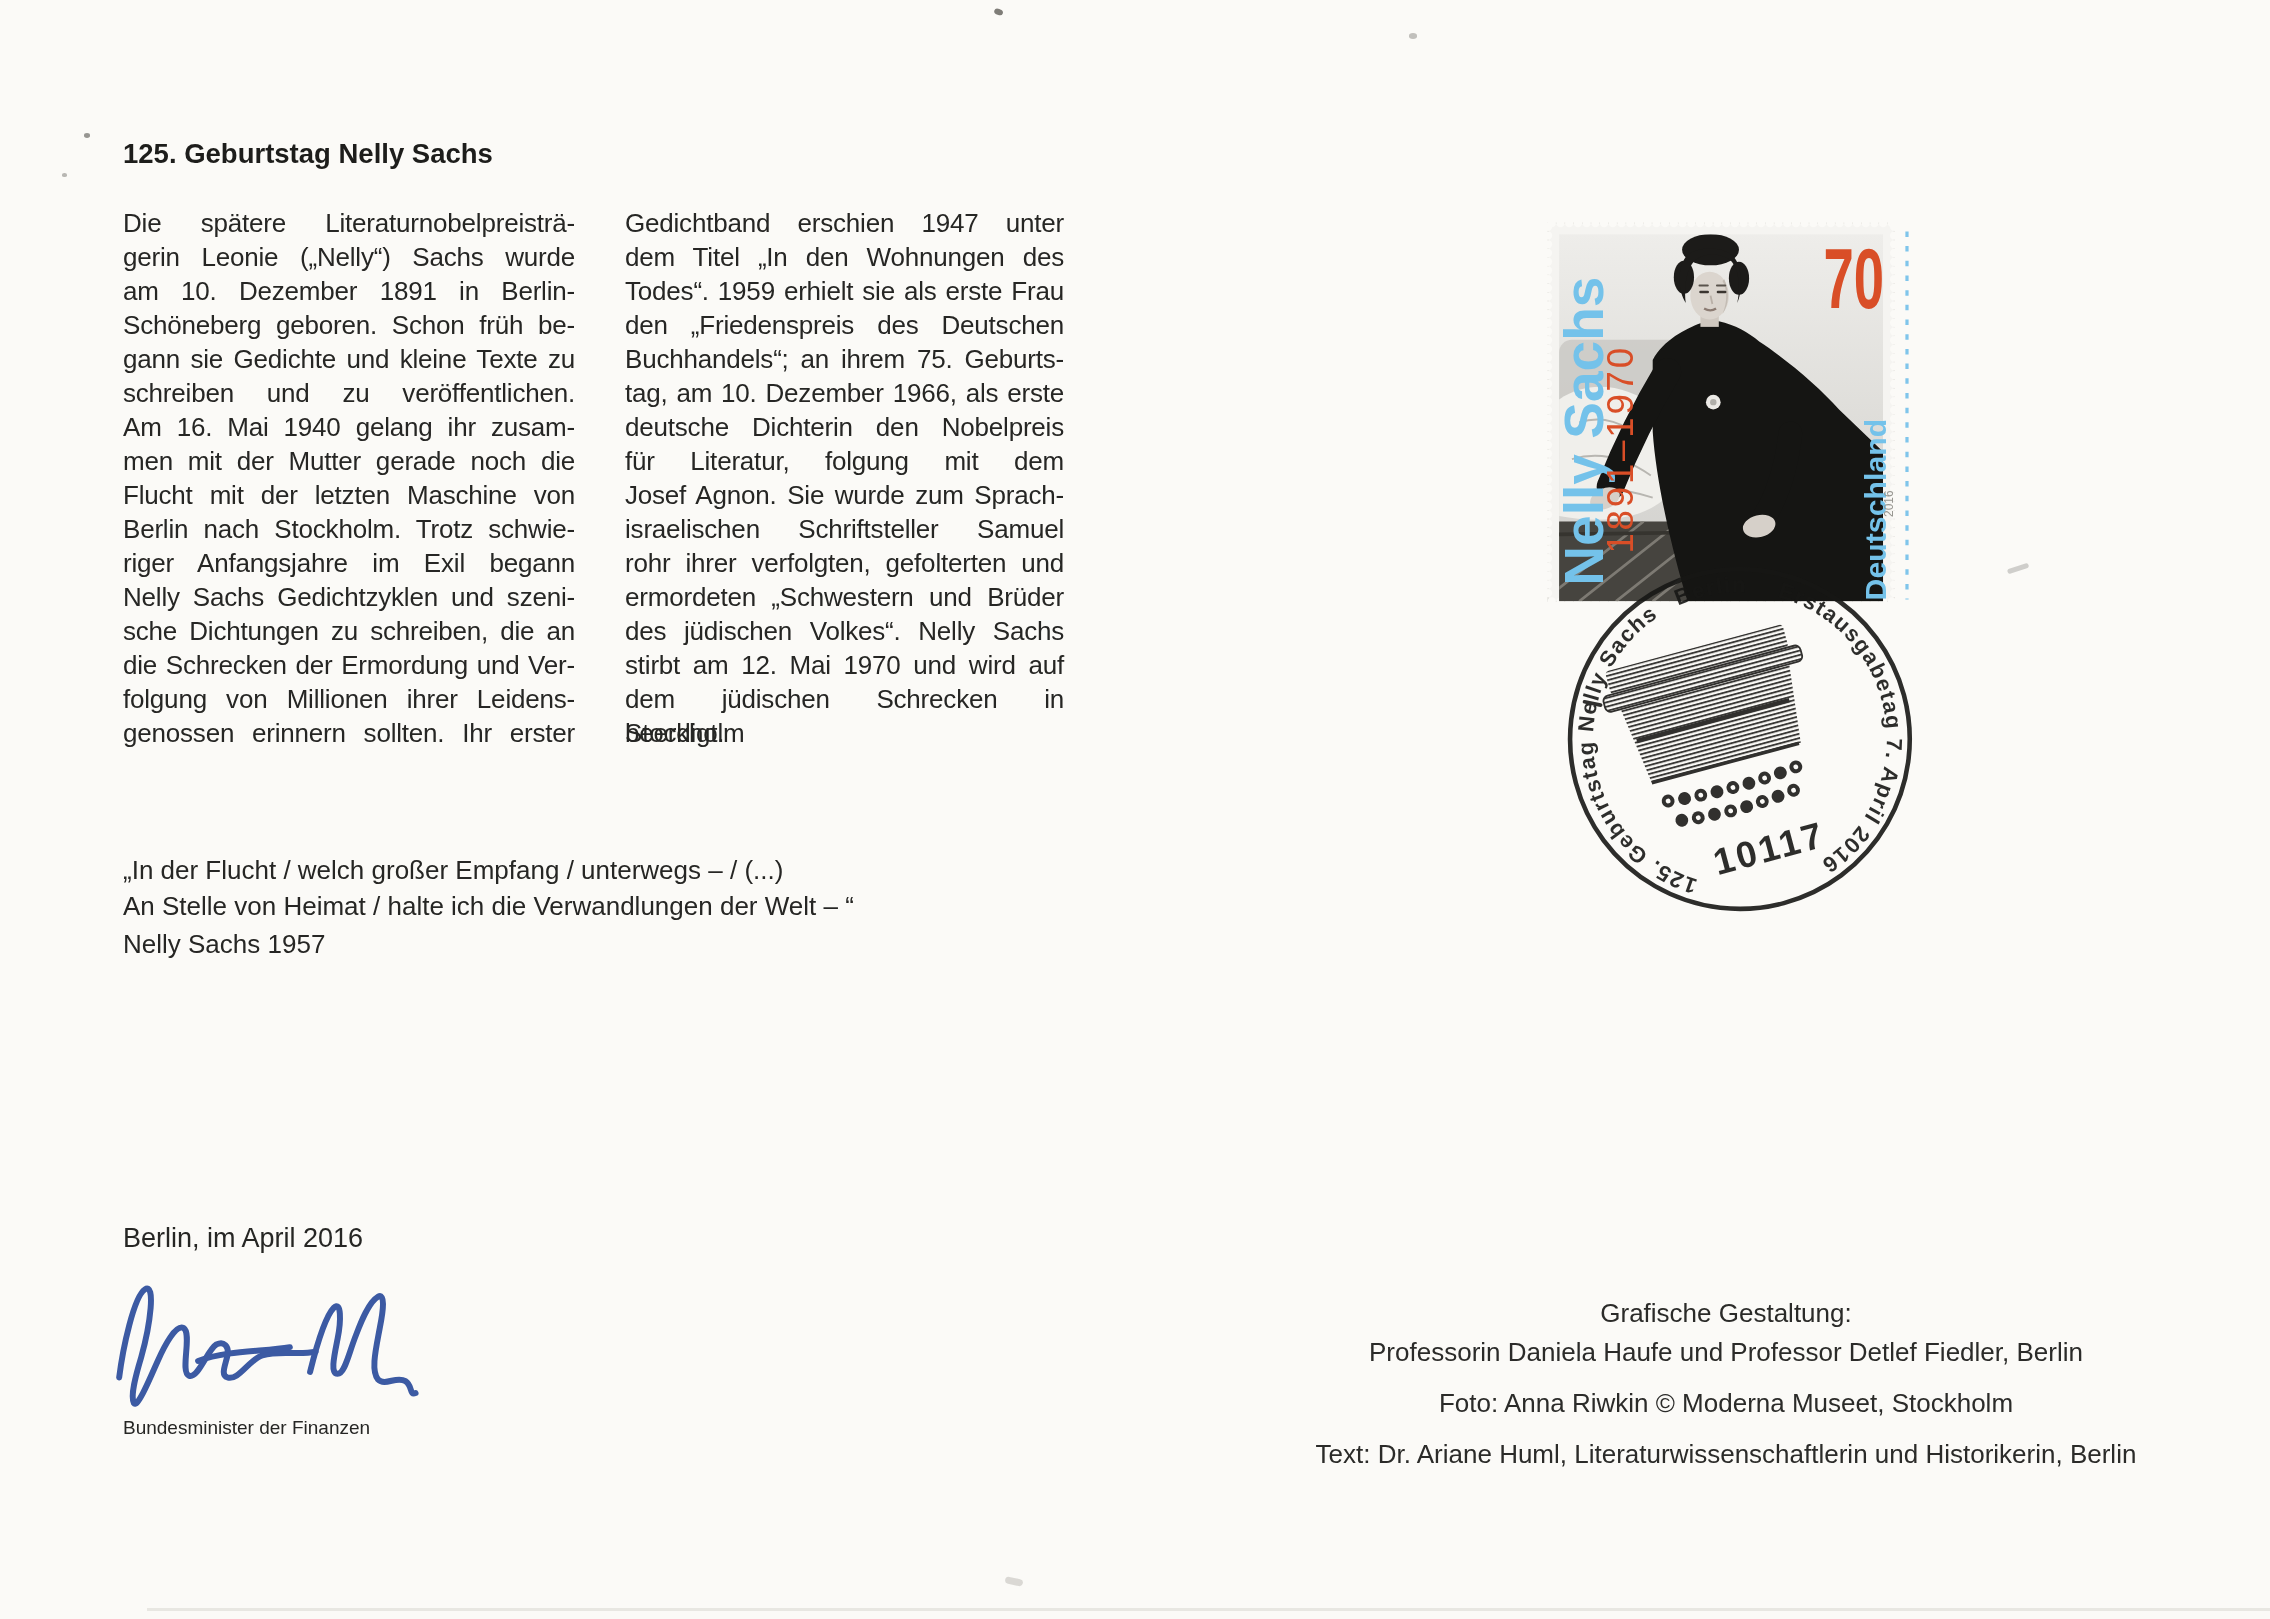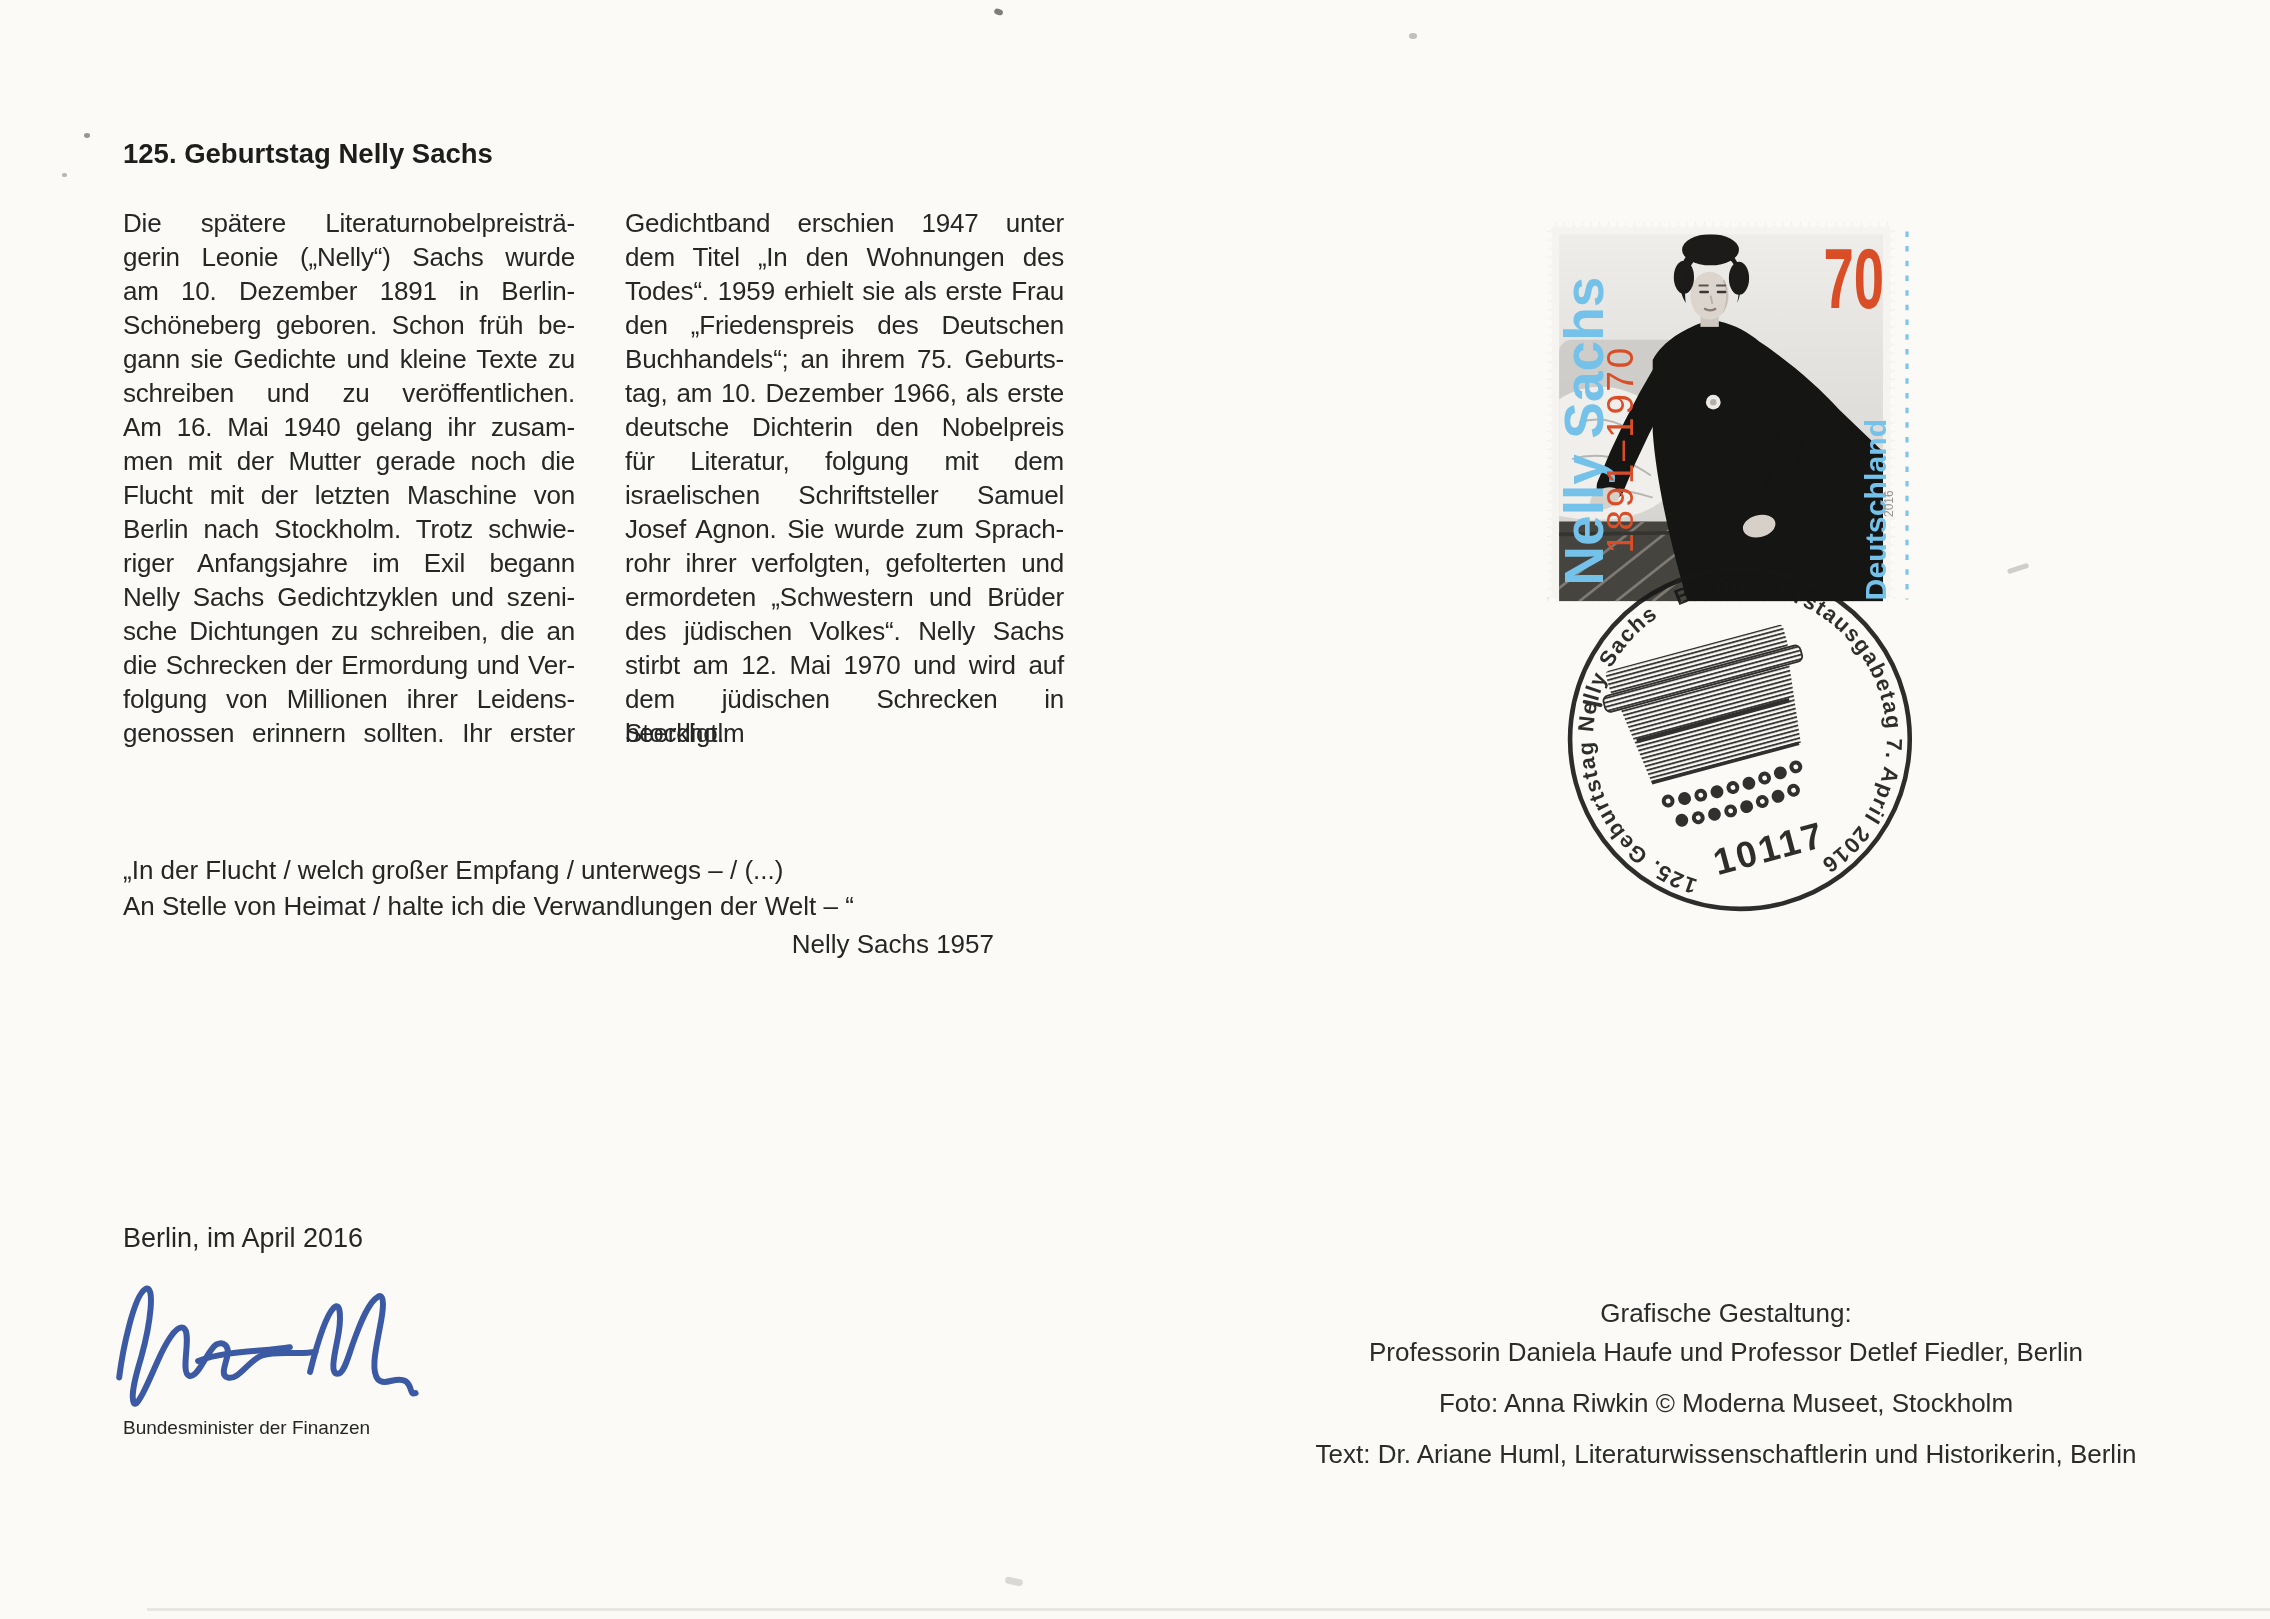--- a/index.html
+++ b/index.html
@@ -13,21 +13,21 @@
   h1.doc-title {
     position:absolute; left:123px; top:138px; margin:0;
     font-size:27.5px; font-weight:700; color:#1d1d1b; letter-spacing:0;
   }
   .col { position:absolute; top:206px; font-size:26px; letter-spacing:-0.2px; color:#262624; }
   .col1 { left:123px; width:452px; }
   .col2 { left:606px; width:439px;margin-left:19px; }
   .jline { height:34px; line-height:34px; text-align:justify; text-align-last:justify; white-space:normal; }
   .col2 .jline:last-child { text-align-last:left; }
   .quote { position:absolute; left:123px; top:852px; font-size:26px; line-height:36px; color:#262624; }
-  .attribution { position:absolute; left:123px; top:929px; width:871px; text-align:right; font-size:26px; color:#262624; }
+  .attribution { position:absolute; left:123px; top:929px; width:871px; font-size:26px; color:#262624; }
   .place-date { position:absolute; left:123px; top:1223px; font-size:27px; color:#262624; }
   .signer { position:absolute; left:123px; top:1417px; font-size:19px; color:#262624; }
   .credit { position:absolute; left:1175px; width:1102px; text-align:center; font-size:26px; color:#2b2b29; }
   .c1 { top:1298px; } .c2 { top:1337px; } .c3 { top:1388px; } .c4 { top:1439px; }
   .scan-line { position:absolute; left:147px; top:1608px; width:2123px; height:2.8px; background:#e0ded9; opacity:.7; }
   .speck { position:absolute; border-radius:50%; background:#55534e; }
   svg text { font-family:"Liberation Sans","DejaVu Sans",sans-serif; }
 </style>
 </head>
 <body>
@@ -57,22 +57,22 @@
 
   <div class="col col2">
       <div class="jline">Gedichtband erschien 1947 unter</div>
       <div class="jline">dem Titel „In den Wohnungen des</div>
       <div class="jline">Todes“. 1959 erhielt sie als erste Frau</div>
       <div class="jline">den „Friedenspreis des Deutschen</div>
       <div class="jline">Buchhandels“; an ihrem 75. Geburts-</div>
       <div class="jline">tag, am 10. Dezember 1966, als erste</div>
       <div class="jline">deutsche Dichterin den Nobelpreis</div>
       <div class="jline">für Literatur, folgung mit dem</div>
+      <div class="jline">Josef Agnon. Sie wurde zum Sprach-</div>
       <div class="jline">israelischen Schriftsteller Samuel</div>
-      <div class="jline">Josef Agnon. Sie wurde zum Sprach-</div>
       <div class="jline">rohr ihrer verfolgten, gefolterten und</div>
       <div class="jline">ermordeten „Schwestern und Brüder</div>
       <div class="jline">des jüdischen Volkes“. Nelly Sachs</div>
       <div class="jline">stirbt am 12. Mai 1970 und wird auf</div>
       <div class="jline">dem jüdischen Schrecken in Stockholm</div>
       <div class="jline">beerdigt.</div>
     </div>
 
   <div class="quote">
     <div>„In der Flucht / welch großer Empfang / unterwegs – / (...)</div>

